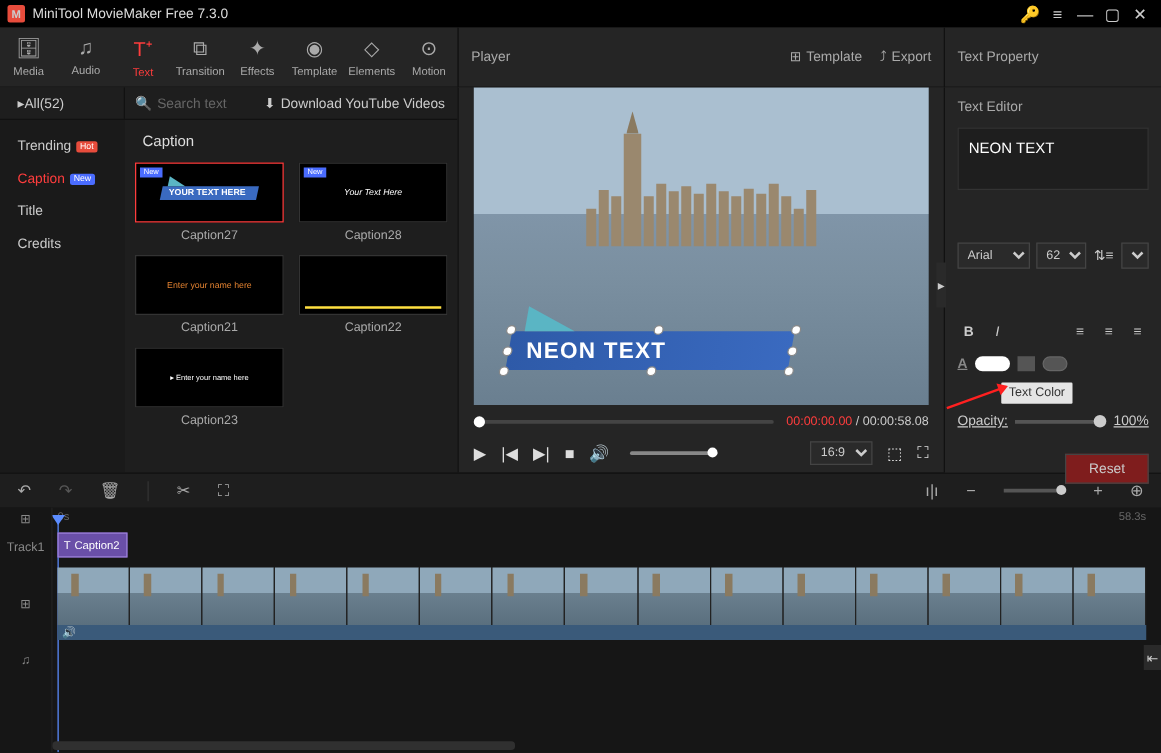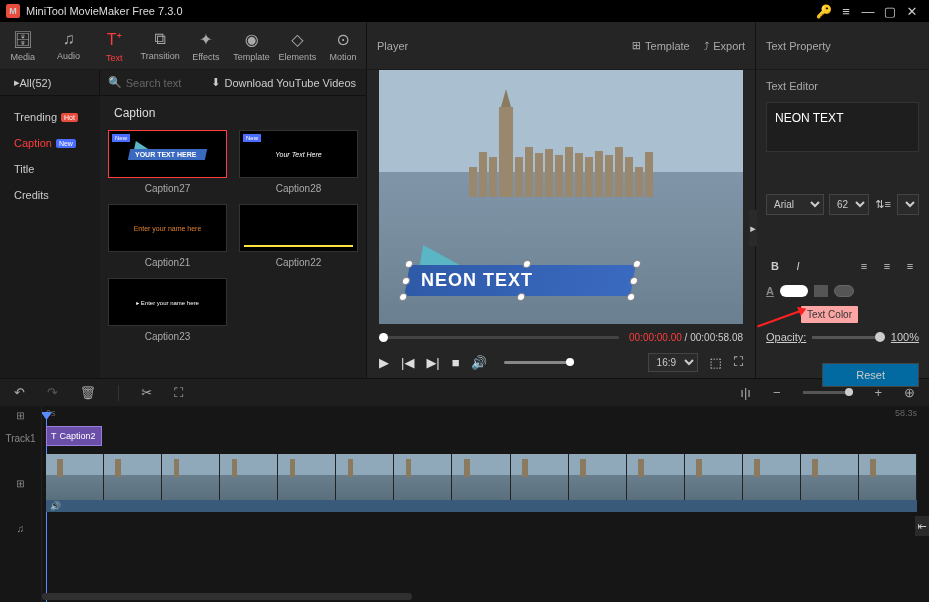--- a/index.html
+++ b/index.html
@@ -79,27 +79,27 @@
 .text-editor { background: #1e1e1e; border: 1px solid #333; height: 50px; padding: 8px; color: #fff; font-size: 12px; }
 .prop-row { display: flex; gap: 5px; align-items: center; margin-top: 32px; }
 .prop-row select { background: #2a2a2a; border: 1px solid #444; color: #ccc; font-size: 10px; padding: 3px; }
 .fmt-btn { width: 18px; height: 18px; display: flex; align-items: center; justify-content: center; cursor: pointer; }
 .color-row { display: flex; gap: 6px; align-items: center; position: relative; }
 .color-a { font-weight: bold; color: #888; text-decoration: underline; }
 .swatch { width: 28px; height: 12px; border-radius: 6px; }
 .swatch.white { background: #fff; }
 .swatch.grey { background: #555; border: 1px solid #666; width: 20px; }
 .swatch-box { width: 14px; height: 12px; background: #555; }
-.tooltip { position: absolute; bottom: -26px; left: 35px; background: #fca5a5; color: #333; padding: 3px 6px; font-size: 10px; border-radius: 1px; }
+.tooltip { position: absolute; bottom: -26px; left: 35px; background: #e5e5e5; color: #333; padding: 3px 6px; font-size: 10px; border-radius: 1px; }
 .arrow { position: absolute; width: 50px; height: 2px; background: #ff2020; transform: rotate(-20deg); top: 32px; left: -10px; }
 .arrow::after { content: ""; position: absolute; right: -2px; top: -4px; border-left: 8px solid #ff2020; border-top: 5px solid transparent; border-bottom: 5px solid transparent; }
 .opacity-row { display: flex; align-items: center; gap: 6px; margin-top: 24px; text-decoration: underline; }
 .op-track { flex: 1; height: 3px; background: #555; position: relative; }
 .op-track .knob { position: absolute; right: 0; top: -4px; width: 10px; height: 10px; background: #ccc; border-radius: 50%; }
-.reset-btn { margin-top: auto; align-self: flex-end; background: #0369a1; border: 1px solid #444; color: #ccc; padding: 5px 33px; margin: 10px; cursor: pointer; font-size: 11px; }
+.reset-btn { margin-top: auto; align-self: flex-end; background: #7f1d1d; border: 1px solid #444; color: #ccc; padding: 5px 18px; margin: 10px; cursor: pointer; font-size: 11px; }
 .panel-collapse { position: absolute; right: 172px; top: 210px; width: 8px; height: 36px; background: #2a2a2a; display: flex; align-items: center; justify-content: center; cursor: pointer; }
 
 
 .timeline-bar { height: 28px; background: #1e1e1e; border-top: 1px solid #111; display: flex; align-items: center; padding: 0 14px; gap: 22px; }
 .timeline-bar .tbtn { cursor: pointer; font-size: 13px; color: #aaa; }
 .timeline-bar .spacer { flex: 1; }
 .zoom-track { width: 50px; height: 3px; background: #555; position: relative; }
 .zoom-track .knob { position: absolute; right: 0; top: -3px; width: 8px; height: 8px; background: #ccc; border-radius: 50%; }
 .timeline { flex: 1; background: #161616; display: flex; position: relative; }
 .tl-labels { width: 42px; background: #161616; border-right: 1px solid #222; display: flex; flex-direction: column; }

